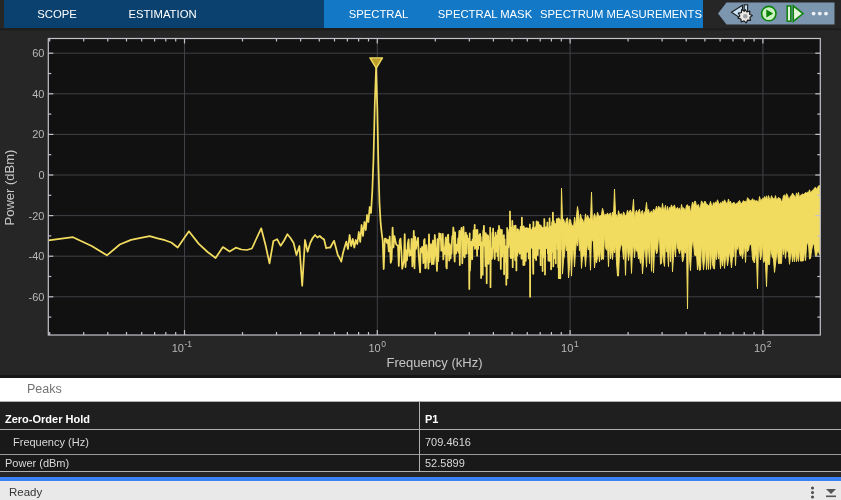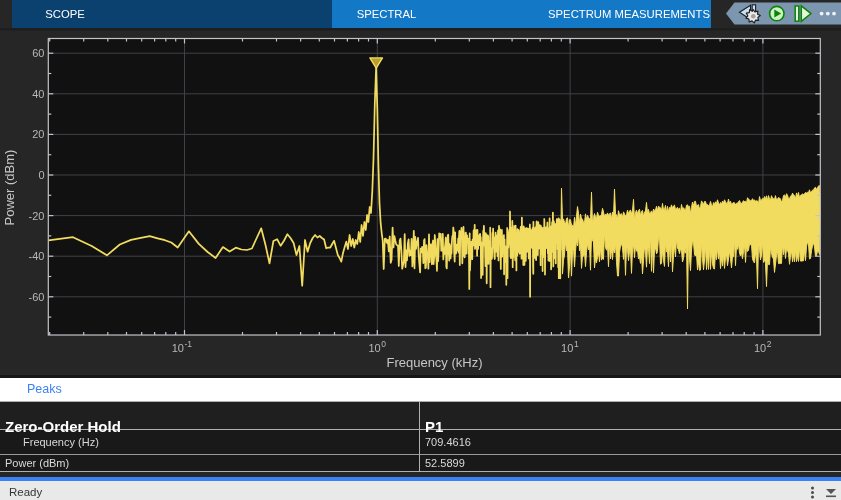--- a/index.html
+++ b/index.html
@@ -1,27 +1,29 @@
 <!DOCTYPE html>
 <html><head><meta charset="utf-8"><style>
 *{margin:0;padding:0;box-sizing:border-box}
 body{width:841px;height:500px;position:relative;overflow:hidden;background:#262626;font-family:"Liberation Sans",sans-serif}
-.tb{position:absolute;left:12px;top:0;width:669px;height:28px;background:#0a416e}
+.tb{position:absolute;left:4px;top:0;width:669px;height:28px;background:#0a416e}
 .ctx{position:absolute;left:320px;top:0;width:378.5px;height:28px;background:#1378c6}
 .tab{position:absolute;top:0;height:28px;line-height:29px;color:#fff;font-size:11.3px;letter-spacing:0px;white-space:nowrap;transform:translateX(-50%)}
-.pk{position:absolute;left:0;top:378px;width:841px;height:23px;background:#fff;color:#3b82f6;font-size:12.5px;line-height:23px}
+.pk{position:absolute;left:0;top:378px;width:841px;height:23px;background:#fff;color:#737373;font-size:12.5px;line-height:23px}
 .tbl{position:absolute;left:0;top:401px;width:841px;height:71px;background:#191919}
 .row{position:absolute;left:0;width:841px;color:#d9d9d9;font-size:11px}
 .cell2{position:absolute;left:425px;top:0}
 .stat{position:absolute;left:0;top:477px;width:841px;height:23px;background:#e9e9e9;border-top:4px solid #3b82f6;color:#353535;font-size:11.9px;line-height:22px}
 </style></head><body>
 <div class="tb">
  <div class="ctx"></div>
  <div class="tab" style="left:53px">SCOPE</div>
+ <div class="tab" style="left:158.5px">ESTIMATION</div>
  <div class="tab" style="left:374.5px">SPECTRAL</div>
+ <div class="tab" style="left:481px">SPECTRAL MASK</div>
  <div class="tab" style="left:617px">SPECTRUM MEASUREMENTS</div>
  <svg width="841" height="28" style="position:absolute;left:0;top:0">
   <polygon points="714,13.5 722.5,2.5 830.5,2.5 830.5,24.5 722.5,24.5" fill="#7b96ae"></polygon>
 
   <g stroke="#1d1d1d" stroke-width="1.1">
    <polygon points="727.5,12.3 738.5,5.2 738.5,19.4" fill="#c7e0f4"></polygon>
    <rect x="740.2" y="4.8" width="3.4" height="7.6" fill="#c7e0f4"></rect>
   </g>
   <g>
    <polygon fill="#e9e9e9" stroke="#1d1d1d" stroke-width="1.2" stroke-linejoin="round" points="741.2,9.6 742.9,12.0 745.8,11.2 745.6,14.2 748.3,15.5 745.9,17.4 746.5,20.3 743.5,20.2 742.2,22.9 740.0,20.9 737.2,22.0 736.9,19.0 734.0,18.2 735.8,15.8 734.3,13.2 737.3,12.6 737.7,9.6 740.2,11.3"></polygon>
@@ -184,22 +186,22 @@
     <text x="573.9" y="346.5" class="te">1</text>
     <text x="754.0" y="352" class="tl">10</text>
     <text x="766.8" y="346.5" class="te">2</text>
 <text x="434.5" y="367.3" class="al" text-anchor="middle">Frequency (kHz)</text>
 <text x="13.5" y="187.5" class="al" text-anchor="middle" transform="rotate(-90 13.5 187.5)">Power (dBm)</text>
 </svg>
 <div style="position:absolute;left:0;top:375px;width:841px;height:3px;background:#161616"></div>
 <div class="pk"><span style="margin-left:27px">Peaks</span></div>
 <div class="tbl">
  <div style="position:absolute;left:0;top:0;width:841px;height:29px;background:#1f1f1f;border-top:1px solid #b0b0b0;border-bottom:1px solid #b0b0b0"></div>
- <div class="row" style="top:8px;height:29px;line-height:36px;font-weight:bold;color:#fff;font-size:15px"><span style="margin-left:5px">Zero-Order Hold</span><span class="cell2">P1</span></div>
- <div class="row" style="top:30px;height:23px;line-height:23px"><span style="margin-left:23px">Frequency (Hz)</span><span class="cell2">709.4616</span></div>
+ <div class="row" style="top:0;height:29px;line-height:36px;font-weight:bold;color:#fff;font-size:11px"><span style="margin-left:5px">Zero-Order Hold</span><span class="cell2">P1</span></div>
+ <div class="row" style="top:30px;height:23px;line-height:23px"><span style="margin-left:13px">Frequency (Hz)</span><span class="cell2">709.4616</span></div>
  <div style="position:absolute;left:0;top:53px;width:841px;height:0;border-top:1px solid #9a9a9a"></div>
  <div class="row" style="top:54px;height:17px;line-height:17px"><span style="margin-left:5px">Power (dBm)</span><span class="cell2">52.5899</span></div>
  <div style="position:absolute;left:0;top:70px;width:841px;height:0;border-top:1px solid #b0b0b0"></div>
  <div style="position:absolute;left:419px;top:0;width:1px;height:71px;background:#b0b0b0"></div>
 </div>
 <div class="stat">
  <span style="position:absolute;left:9px;font-size:11.5px">Ready</span>
  <svg width="30" height="23" style="position:absolute;right:2px;top:0">
   <circle cx="3.5" cy="7" r="1.5" fill="#4a4a4a"></circle>
       <circle cx="3.5" cy="11.5" r="1.5" fill="#4a4a4a"></circle>

